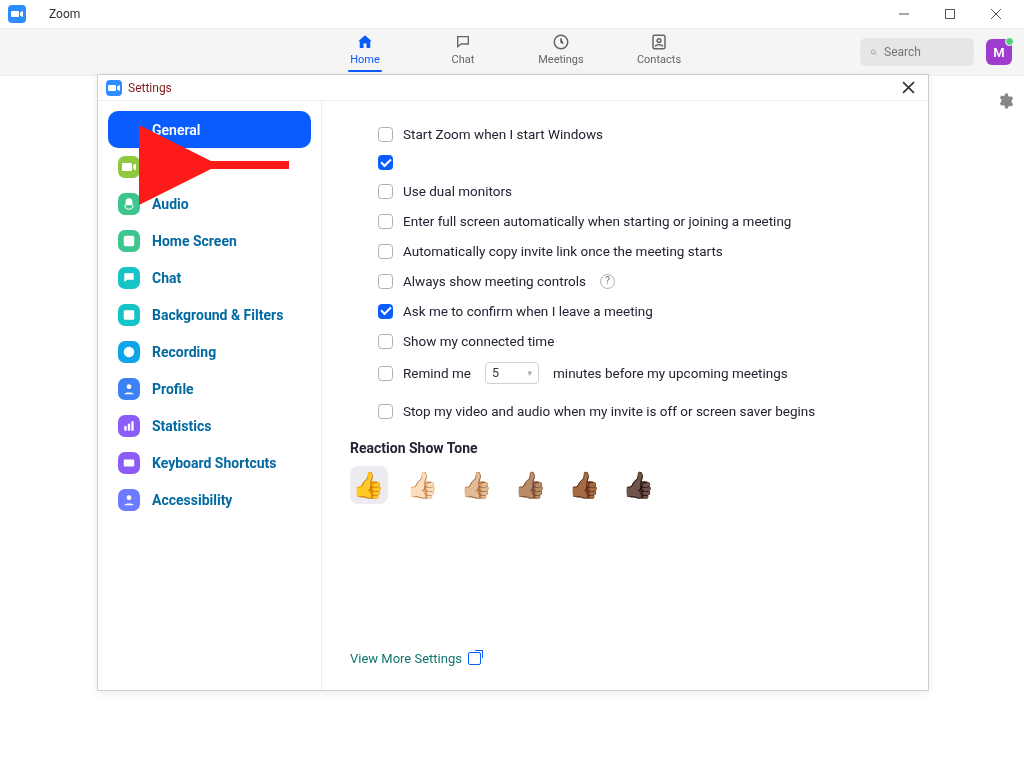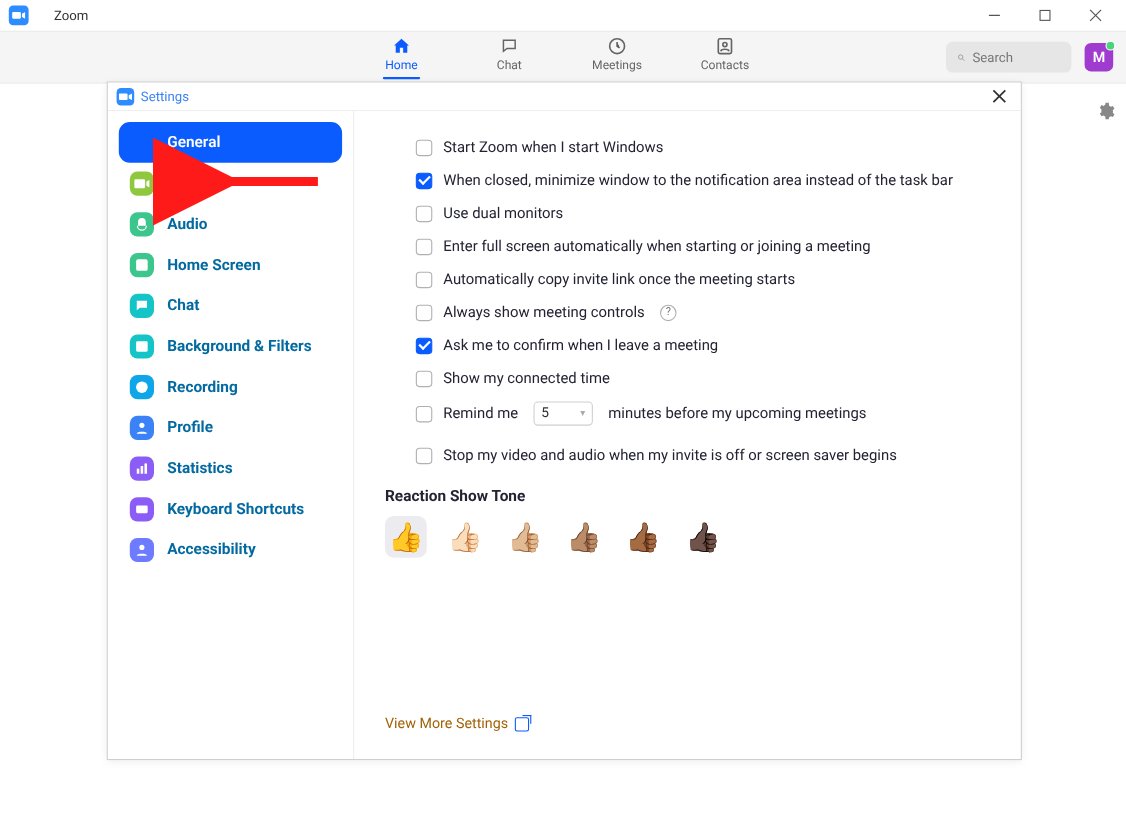--- a/index.html
+++ b/index.html
@@ -26,21 +26,21 @@
   .search-box { background: #e6e6e6; border-radius: 6px; height: 28px; width: 114px; display: flex; align-items: center; padding: 0 10px; color: #8a8a8a; font-size: 12px; gap: 6px; }
   .search-box input { border: none; background: transparent; outline: none; font-size: 12px; color: #555; width: 80px; }
   .avatar { width: 26px; height: 26px; border-radius: 6px; background: #a03bcf; color: #fff; font-weight: 600; font-size: 13px; display: flex; align-items: center; justify-content: center; position: relative; }
   .avatar .dot { position: absolute; top: -2px; right: -2px; width: 9px; height: 9px; background: #4bd37b; border-radius: 50%; border: 1.5px solid #fff; }
   .gear-outer { position: absolute; right: 10px; top: 92px; color: #888; }
 
   
   .settings-window { position: absolute; left: 97px; top: 74px; width: 832px; height: 617px; background: #fff; border: 1px solid #cfcfcf; box-shadow: 0 2px 8px rgba(0,0,0,.08); display: flex; flex-direction: column; }
   .settings-titlebar { height: 26px; display: flex; align-items: center; padding: 0 8px; border-bottom: 1px solid #eee; }
   .settings-titlebar .zoom-badge { width: 16px; height: 16px; border-radius: 4px; }
-  .settings-titlebar-title { font-size: 12px; color: #3b82f6; margin-left: 6px; }
+  .settings-titlebar-title { font-size: 12px; color: #7f1d1d; margin-left: 6px; }
   .settings-close { margin-left: auto; width: 24px; height: 24px; display: flex; align-items: center; justify-content: center; color: #333; cursor: pointer; }
 
   .settings-body { flex: 1; display: flex; min-height: 0; }
   .settings-sidebar { width: 224px; border-right: 1px solid #eee; padding: 10px; }
   .sb-item { display: flex; align-items: center; gap: 12px; height: 37px; padding: 0 10px; border-radius: 10px; font-size: 14px; color: #0369a1; cursor: pointer; font-weight: bold; }
   .sb-item.active { background: #0b5cff; color: #fff; font-weight: 600; }
   .sb-icon { width: 22px; height: 22px; border-radius: 7px; display: flex; align-items: center; justify-content: center; color: #fff; flex-shrink: 0; }
   .sb-icon svg { width: 14px; height: 14px; fill: #fff; }
   .sb-item.active .sb-icon { background: #fff; color: #0b5cff; }
   .sb-item.active .sb-icon svg { fill: #0b5cff; }
@@ -52,21 +52,21 @@
   .checkbox.checked::after { content: ""; width: 4px; height: 8px; border: solid #fff; border-width: 0 2px 2px 0; transform: rotate(45deg) translate(-1px,-1px); }
   .help-circle { width: 15px; height: 15px; border: 1px solid #b0b0b0; border-radius: 50%; display: inline-flex; align-items: center; justify-content: center; font-size: 10px; color: #777; margin-left: 4px; }
   .num-input { width: 54px; height: 22px; border: 1px solid #d0d0d0; border-radius: 4px; display: inline-flex; align-items: center; justify-content: space-between; padding: 0 6px; font-size: 12.5px; color:#333; margin: 0 4px; }
   .num-input .chev { color: #aaa; font-size: 9px; }
 
   .section-title { font-size: 14px; font-weight: 700; color: #232333; margin-top: 8px; margin-bottom: 10px; }
   .thumbs { display: flex; gap: 16px; }
   .thumb { width: 38px; height: 38px; border-radius: 8px; display: flex; align-items: center; justify-content: center; font-size: 26px; cursor:pointer; }
   .thumb.selected { background: #ececf0; }
 
-  .view-more { position: absolute; left: 28px; bottom: 24px; color: #a16207; font-size: 13px; display: inline-flex; align-items: center; gap: 6px; cursor:pointer; }
+  .view-more { position: absolute; left: 28px; bottom: 24px; color: #0f766e; font-size: 13px; display: inline-flex; align-items: center; gap: 6px; cursor:pointer; }
   .ext-icon { width: 13px; height: 13px; border: 1.6px solid #0b5cff; border-radius: 2px; position: relative; }
   .ext-icon::after { content: ""; position: absolute; width: 7px; height: 7px; border-top: 1.6px solid #0b5cff; border-right: 1.6px solid #0b5cff; top: -3px; right: -3px; }
 
   
   .arrow { position: absolute; left: 189px; top: 137px; pointer-events: none; }
   .arrow svg { overflow: visible; }
 </style>
 </head>
 <body>
 
@@ -279,21 +279,20 @@
       </div>
 
     <div class="settings-content">
       <div id="opts">
           <div class="row">
             <span class="checkbox"></span>
             <span>Start Zoom when I start Windows</span>
           </div>
           <div class="row">
             <span class="checkbox checked"></span>
-            <span>When closed, minimize window to the notification area instead of the task bar</span>
           </div>
           <div class="row">
             <span class="checkbox"></span>
             <span>Use dual monitors</span>
           </div>
           <div class="row">
             <span class="checkbox"></span>
             <span>Enter full screen automatically when starting or joining a meeting</span>
           </div>
           <div class="row">

